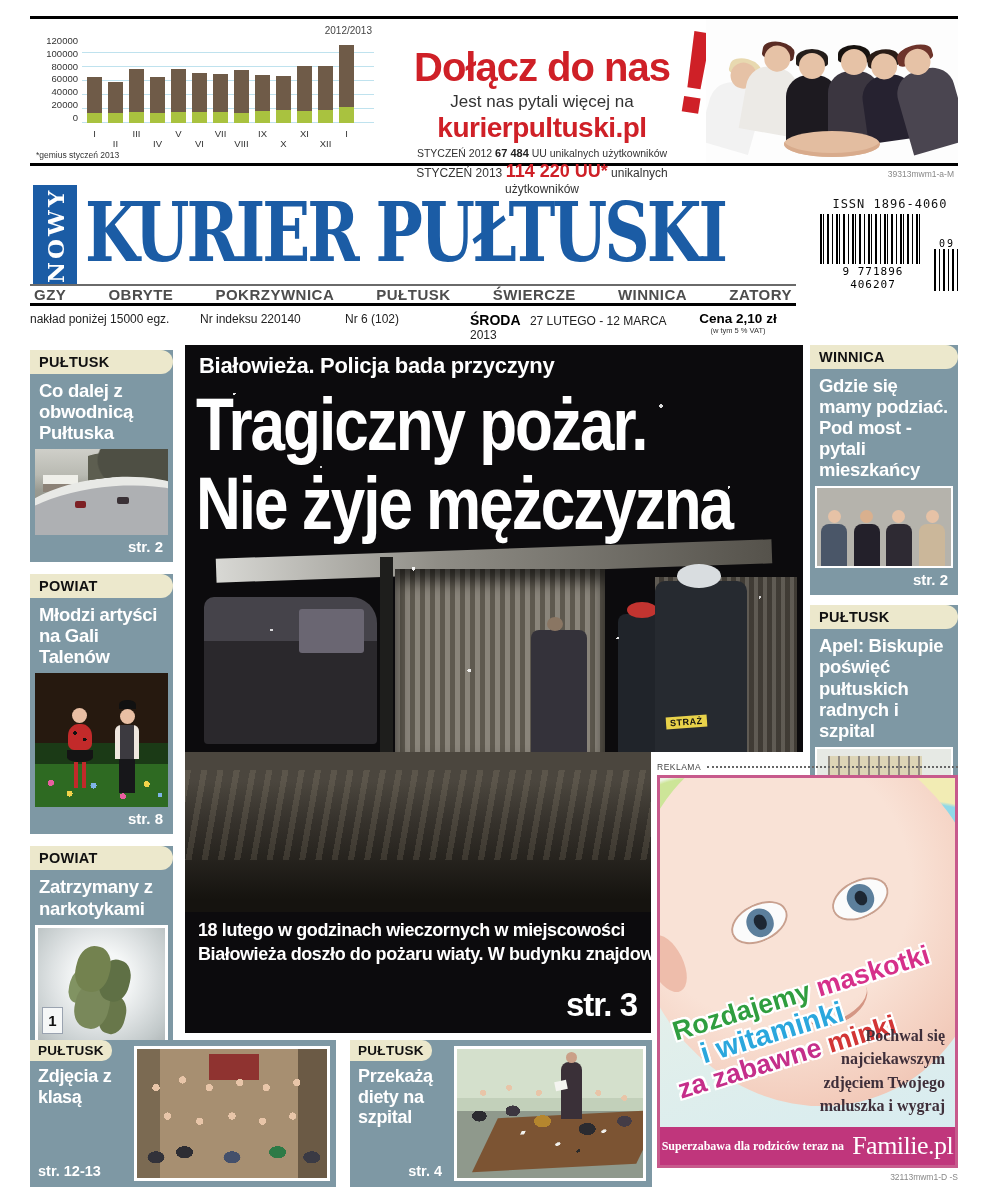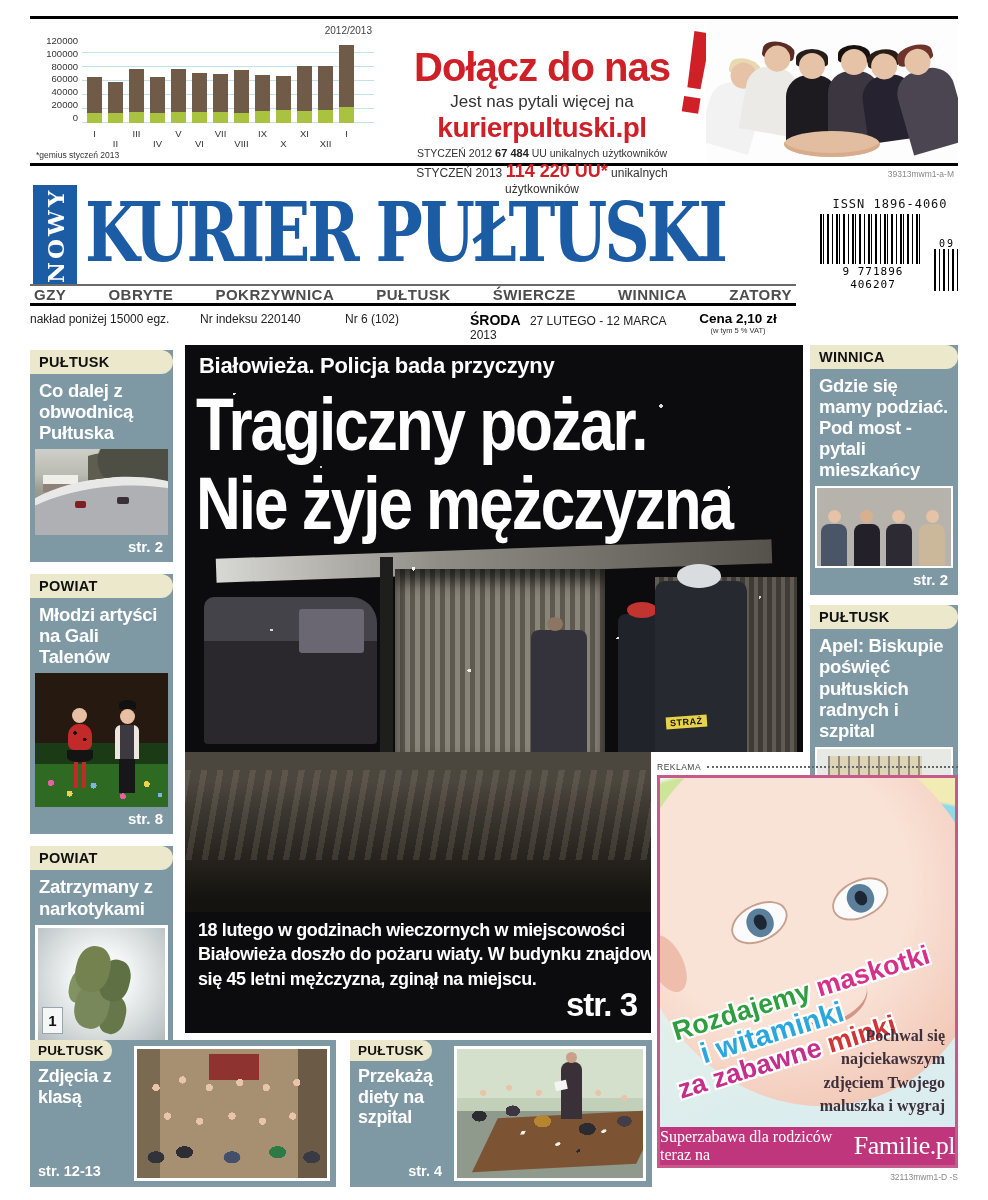--- a/index.html
+++ b/index.html
@@ -217,21 +217,21 @@
     text-shadow:-2px -2px 0 #fff,2px -2px 0 #fff,-2px 2px 0 #fff,2px 2px 0 #fff,0 2px 0 #fff,2px 0 0 #fff,0 -2px 0 #fff,-2px 0 0 #fff; }
   .rot1 { font-size:27px; margin-left:14px; }
   .rot2 { font-size:29px; margin-left:34px; }
   .rot3 { font-size:27px; margin-left:2px; }
   .c-green { color:#2f9e3f; } .c-pink { color:#d6308a; } .c-blue { color:#2ba7dd; }
   .c-mag { color:#c52e8a; } .c-red { color:#d23535; }
   .ad-side { position:absolute; right:10px; bottom:48px; text-align:right; font-family:"Liberation Serif", serif;
     font-size:16px; font-weight:bold; color:#3f2f3a; line-height:1.45; }
   .ad-bar { position:absolute; left:0; right:0; bottom:0; height:38px; background:#c0367c; color:#fff;
     display:flex; align-items:center; justify-content:center; gap:8px; font-family:"Liberation Serif", serif; }
-  .ad-bar .txt { font-size:16px; }
+  .ad-bar .txt { font-size:12px;font-weight:bold; }
   .ad-bar .brand { font-size:26px; letter-spacing:-0.5px; }
   .ad-code { position:absolute; left:657px; top:1172px; width:301px; text-align:right; font-size:8.5px; color:#888; }
 
   
   .bottom-row { position:absolute; left:30px; top:1040px; display:flex; gap:14px; }
   .b-item { background:#7e98a4; height:147px; display:flex; }
   .b-item-a { width:306px; } .b-item-b { width:302px; }
   .b-text { width:98px; display:flex; flex-direction:column; }
   .b-text .tag { font-size:13.5px; padding:3px 8px; width:auto; align-self:flex-start; border-radius:0 10px 10px 0; }
   .b-title { color:#fff; font-weight:bold; font-size:18px; line-height:1.15; padding:5px 4px 0 8px; letter-spacing:-0.3px; }
@@ -536,21 +536,20 @@
       <div>Tragiczny pożar.</div>
       <div>Nie żyje mężczyzna</div>
     </div>
   </div>
   <div class="main-lower">
     <div class="ground"></div>
     <div class="rubble"></div>
     <div class="caption">
       <div>18 lutego w godzinach wieczornych w miejscowości</div>
       <div>Białowieża doszło do pożaru wiaty. W budynku znajdował</div>
-      <div>się 45 letni mężczyzna, zginął na miejscu.</div>
     </div>
     <div class="cap-page">str. 3</div>
   </div>
 
   <div class="right-col">
     <div class="sb-box">
       <div class="tag">WINNICA</div>
       <div class="sb-title">Gdzie się mamy podziać. Pod most - pytali mieszkańcy</div>
       <div class="ph women-photo">
         <div class="wfig" style="left:2%;">

